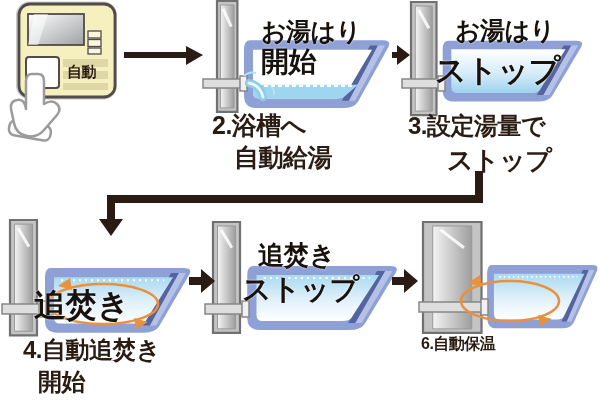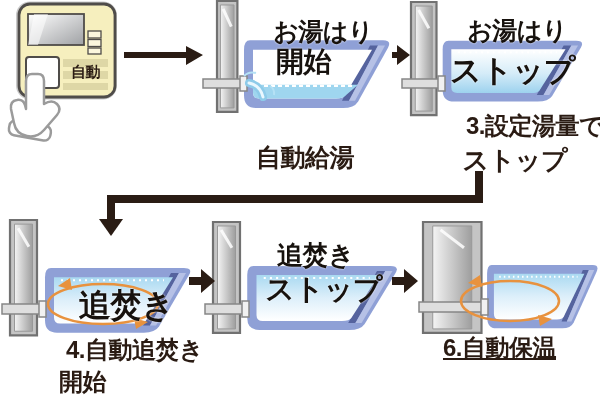--- a/index.html
+++ b/index.html
@@ -2,21 +2,21 @@
 <html><head>
 <meta charset="utf-8">
 <style>
   html,body{margin:0;padding:0;background:#ffffff;}
   .canvas{
     position:relative;width:600px;height:416px;background:#ffffff;overflow:hidden;
     font-family:"Liberation Sans","DejaVu Sans",sans-serif;
   }
   .canvas svg{position:absolute;left:0;top:0;}
   .t{
-    position:absolute;font-weight:bold;color:#2a1b13;text-align:right;
+    position:absolute;font-weight:bold;color:#2a1b13;text-align:left;
     line-height:1.0;white-space:nowrap;letter-spacing:-0.5px;
   }
   .wt{color:#17120e;text-shadow:0 0 2px #ffffff;}
 </style>
 </head>
 <body>
 
 <div class="canvas">
 
 <svg width="600" height="416" viewBox="0 0 600 416">
@@ -168,29 +168,30 @@
   <g>
     <rect x="9" y="123" width="42" height="15" rx="6" fill="#ffffff" stroke="#9b9b9b" stroke-width="2.5" transform="rotate(10 30 130)"></rect>
     <path d="M38,74 q6,0 6,7 l0,23 q8,-5 13,0 q5,5 0,11 l-13,15 q-7,8 -17,6 q-11,-2 -13,-13 l-3,-14 q-1,-8 6,-9 q6,-1 8,5 l1,4 l0,-28 q0,-7 6,-7 z" fill="#ffffff" stroke="#9b9b9b" stroke-width="2.5" stroke-linejoin="round"></path>
   </g>
 </svg>
 
 <div class="t" style="left:26px;top:64px;width:33px;font-size:15px;margin-left:41px;">自動</div>
 
 <div class="t wt" style="left:261px;top:19px;width:112px;font-size:25px;">お湯はり</div>
 <div class="t wt" style="left:261px;top:48px;width:70px;font-size:28px;">開始</div>
+<div class="t" style="left:212px;top:113px;width:120px;font-size:25px;">2.浴槽へ</div>
 <div class="t" style="left:234px;top:145px;width:120px;font-size:25px;">自動給湯</div>
 
 <div class="t wt" style="left:455px;top:18px;width:112px;font-size:25px;">お湯はり</div>
 <div class="t wt" style="left:435px;top:55px;width:140px;font-size:31px;">ストップ</div>
 <div class="t" style="left:408px;top:114px;width:195px;font-size:24px;">3.設定湯量で</div>
 <div class="t" style="left:447px;top:147px;width:120px;font-size:26px;">ストップ</div>
 
 <div class="t wt" style="left:34px;top:289px;width:140px;font-size:32px;">追焚き</div>
 <div class="t" style="left:23px;top:338px;width:180px;font-size:24px;">4.自動追焚き</div>
 <div class="t" style="left:38px;top:370px;width:68px;font-size:24px;">開始</div>
 
 <div class="t wt" style="left:258px;top:242px;width:96px;font-size:26px;">追焚き</div>
 <div class="t wt" style="left:242px;top:275px;width:140px;font-size:29px;">ストップ</div>
 
-<div class="t" style="left:406px;top:336px;width:150px;font-size:24px;text-decoration:underline;">6.自動保温</div>
+<div class="t" style="left:421px;top:336px;width:150px;font-size:16px;">6.自動保温</div>
 
 </div>
 
 </body></html>

